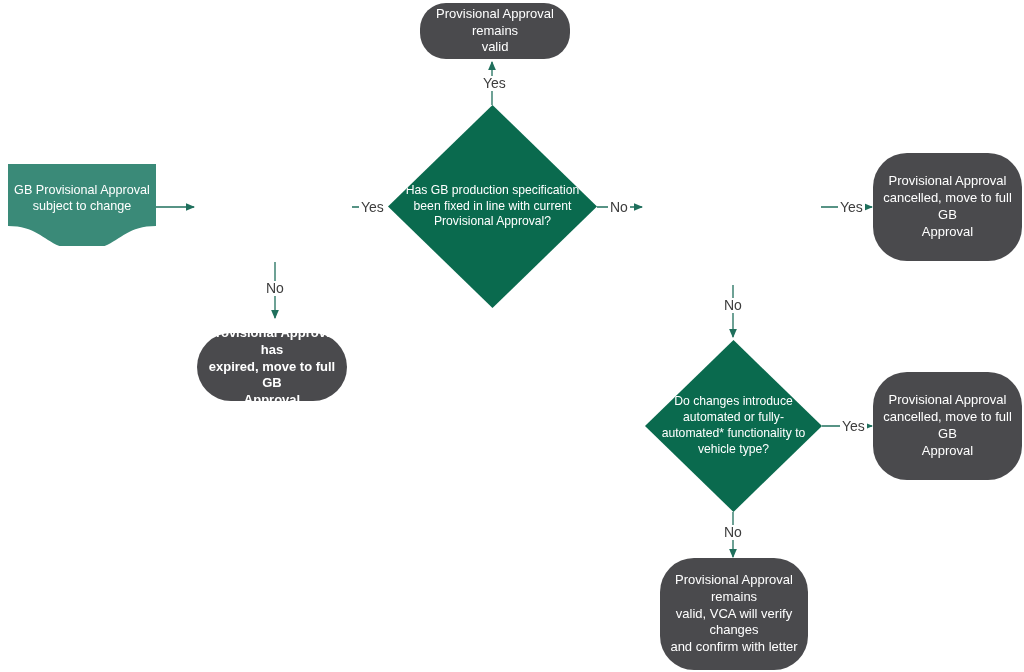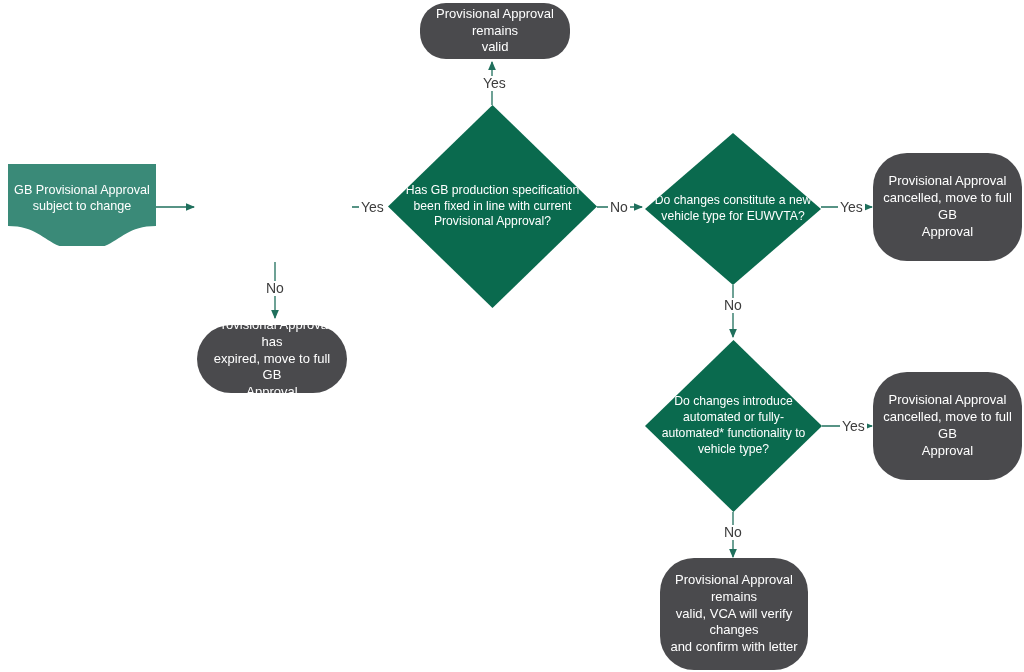--- a/index.html
+++ b/index.html
@@ -128,44 +128,39 @@
 
   <div class="node doc-start" style="left:8px; top:164px; width:148px; height:82px;">
     <svg class="docsvg" viewBox="0 0 148 82" preserveAspectRatio="none">
       <path d="M0,0 L148,0 L148,62 C111,62 111,86 74,86 C37,86 37,62 0,62 Z" fill="#3a8a78"></path>
     </svg>
     <span class="txt">GB Provisional Approval
 subject to change</span>
   </div>
 
 
-  <div class="node box-dark" style="left:197px; top:325px; width:150px; height:68px;">
+  <div class="node box-dark" style="left:197px; top:333px; width:150px; height:68px;font-weight:bold;">
     <span class="txt">Provisional Approval has
 expired, move to full GB
 Approval</span>
   </div>
 
   <div class="node diamond" style="left:388px; top:105px; width:209px; height:203px;
        clip-path: polygon(50% 0%, 100% 50%, 50% 100%, 0% 50%);">
     <span class="txt">Has GB production specification
 been fixed in line with current
 Provisional Approval?</span>
   </div>
 
   <div class="node box-dark" style="left:420px; top:3px; width:150px; height:56px;
        border-radius:26px;">
     <span class="txt">Provisional Approval remains
 valid</span>
   </div>
 
-  <div class="node diamond" style="left:645px; top:133px; width:176px; height:152px;
-       clip-path: polygon(50% 0%, 100% 50%, 50% 100%, 0% 50%);">
-    <span class="txt">Do changes constitute a new
-vehicle type for EUWVTA?</span>
-  </div>
 
   <div class="node box-dark" style="left:873px; top:153px; width:149px; height:108px;">
     <span class="txt">Provisional Approval
 cancelled, move to full GB
 Approval</span>
   </div>
 
   <div class="node diamond" style="left:645px; top:340px; width:177px; height:172px;
        clip-path: polygon(50% 0%, 100% 50%, 50% 100%, 0% 50%);">
     <span class="txt">Do changes introduce

